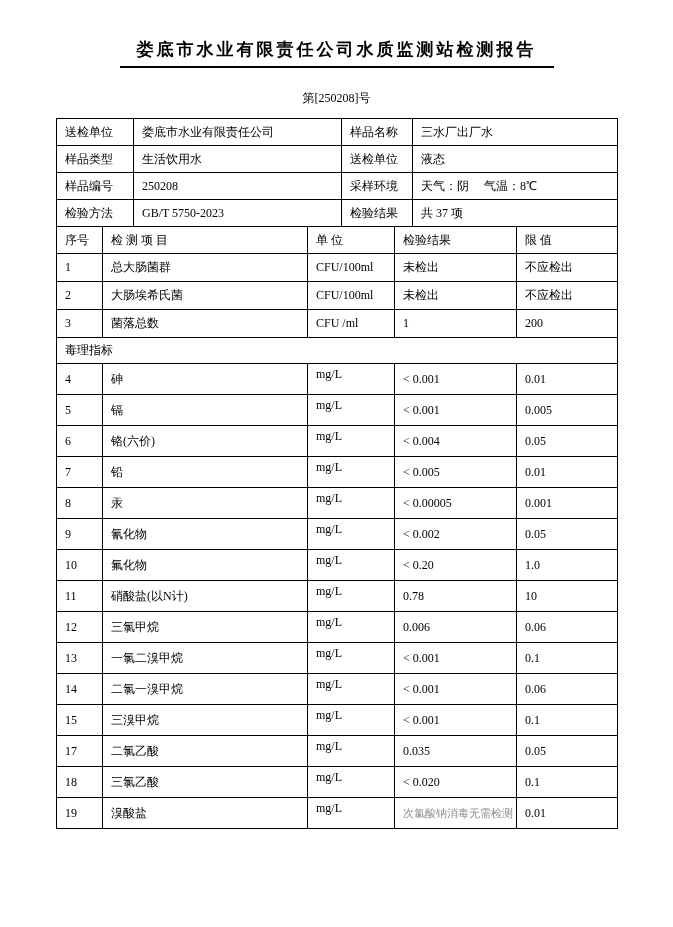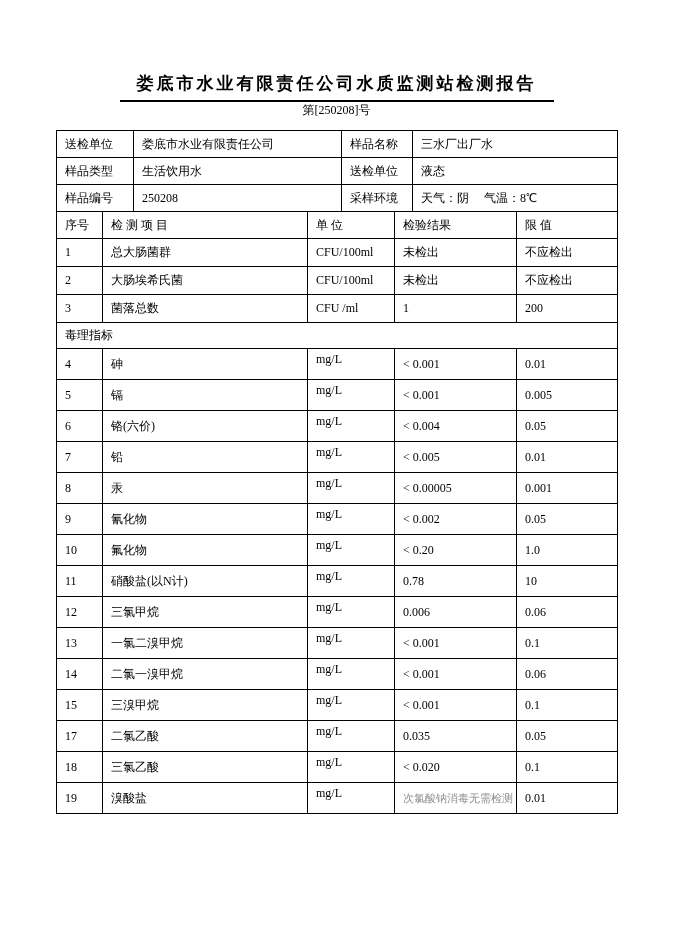--- a/index.html
+++ b/index.html
@@ -9,38 +9,38 @@
     width: 673px;
     height: 927px;
     overflow: hidden;
     font-family: "Liberation Serif", serif;
     color: #000000;
   }
   .page {
     width: 673px;
     height: 927px;
     box-sizing: border-box;
-    padding-top: 72px;
+    padding-top: 38px;
   }
   .title-wrap {
     text-align: center;
   }
   .title {
     display: inline-block;
     font-size: 17px;
     font-weight: bold;
     letter-spacing: 3px;
     border-bottom: 2px solid #000;
     padding: 0 17px 5px 17px;
     white-space: nowrap;
   }
   .report-no {
     text-align: center;
     font-size: 12px;
-    margin-top: 0;
+    margin-top: 22px;
   }
   .table-stack {
     width: 561px;
     margin: 11px auto 0 auto;
   }
   table {
     border-collapse: collapse;
     width: 561px;
     table-layout: fixed;
     font-size: 12px;
@@ -103,20 +103,26 @@
             <td>样品类型</td>
             <td>生活饮用水</td>
             <td>送检单位</td>
             <td>液态</td>
           </tr>
           <tr>
             <td>样品编号</td>
             <td>250208</td>
             <td>采样环境</td>
             <td>天气：阴　 气温：8℃</td>
+          </tr>
+          <tr>
+            <td>检验方法</td>
+            <td>GB/T 5750-2023</td>
+            <td>检验结果</td>
+            <td>共 37 项</td>
           </tr>
         </tbody>
     </table>
 
     <table class="detail-table">
       <colgroup>
         <col style="width:46px">
           <col style="width:205px">
           <col style="width:87px">
           <col style="width:122px">

